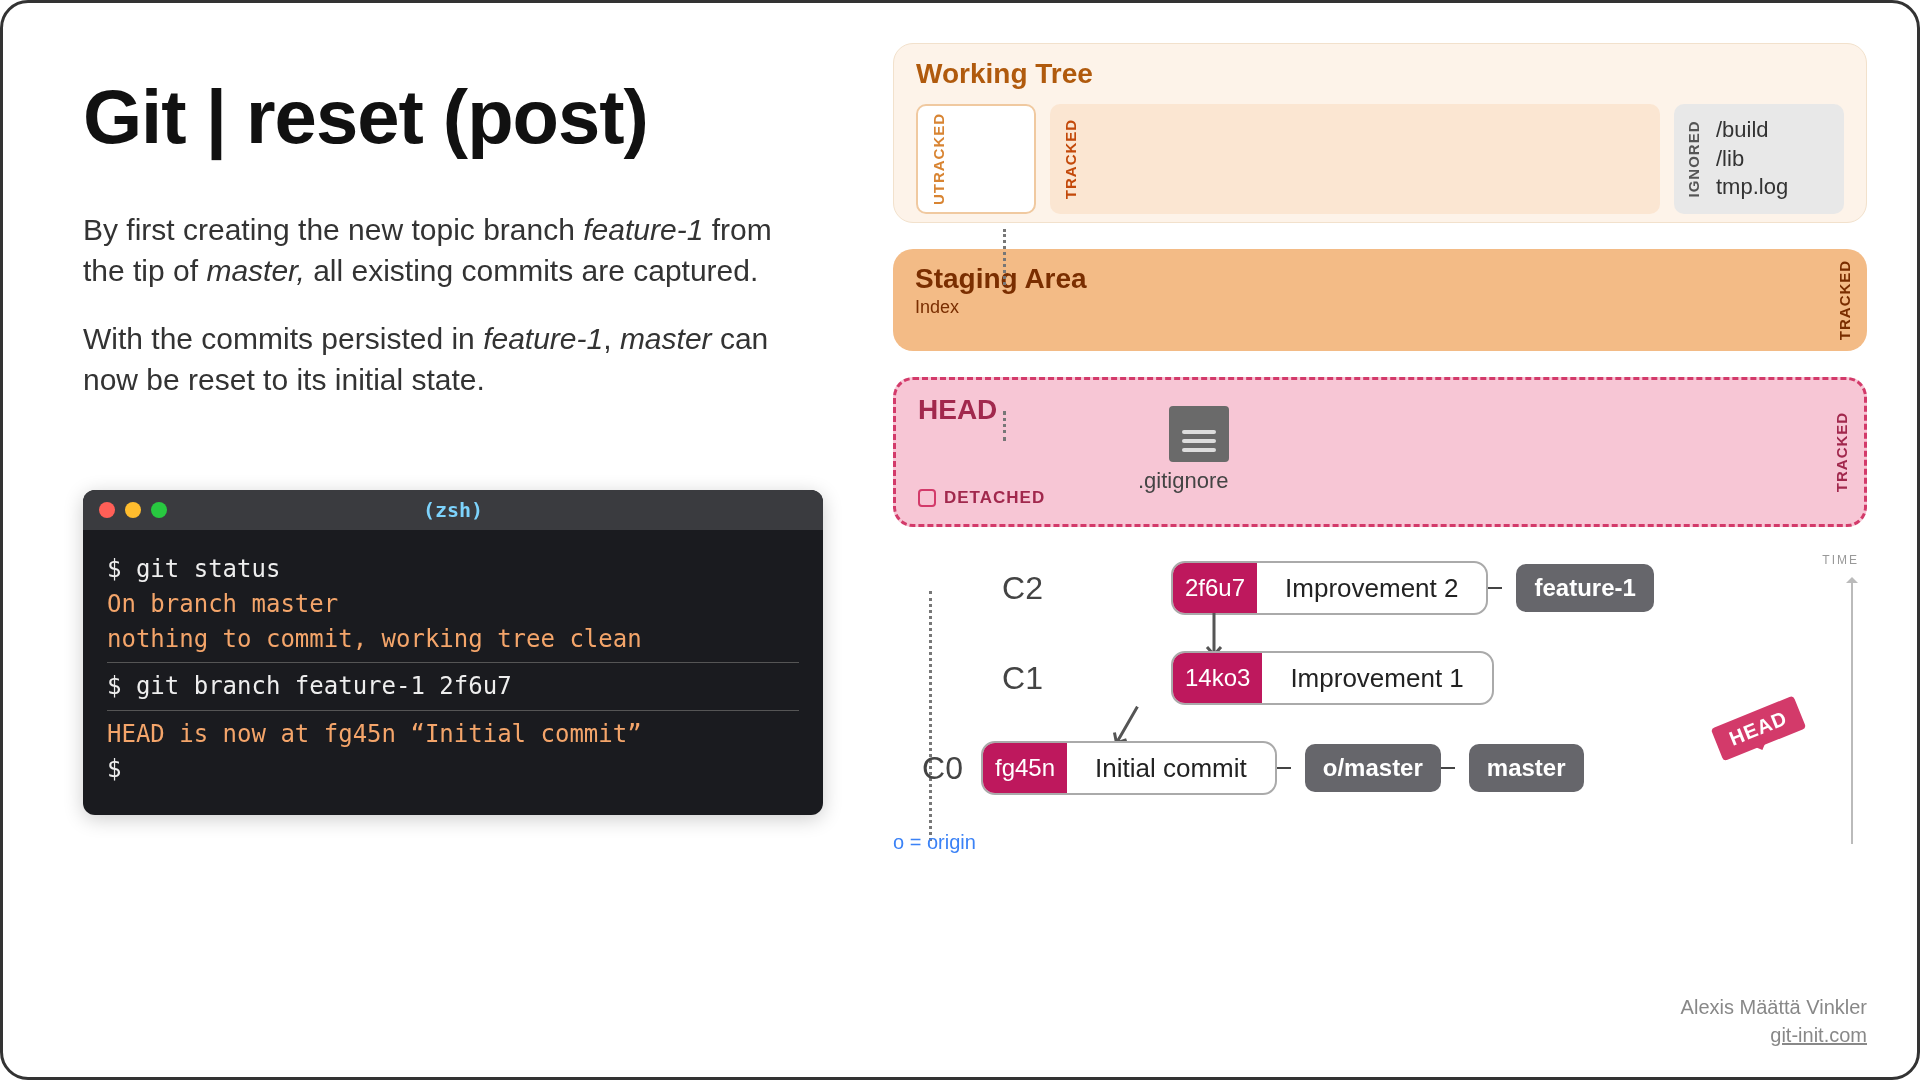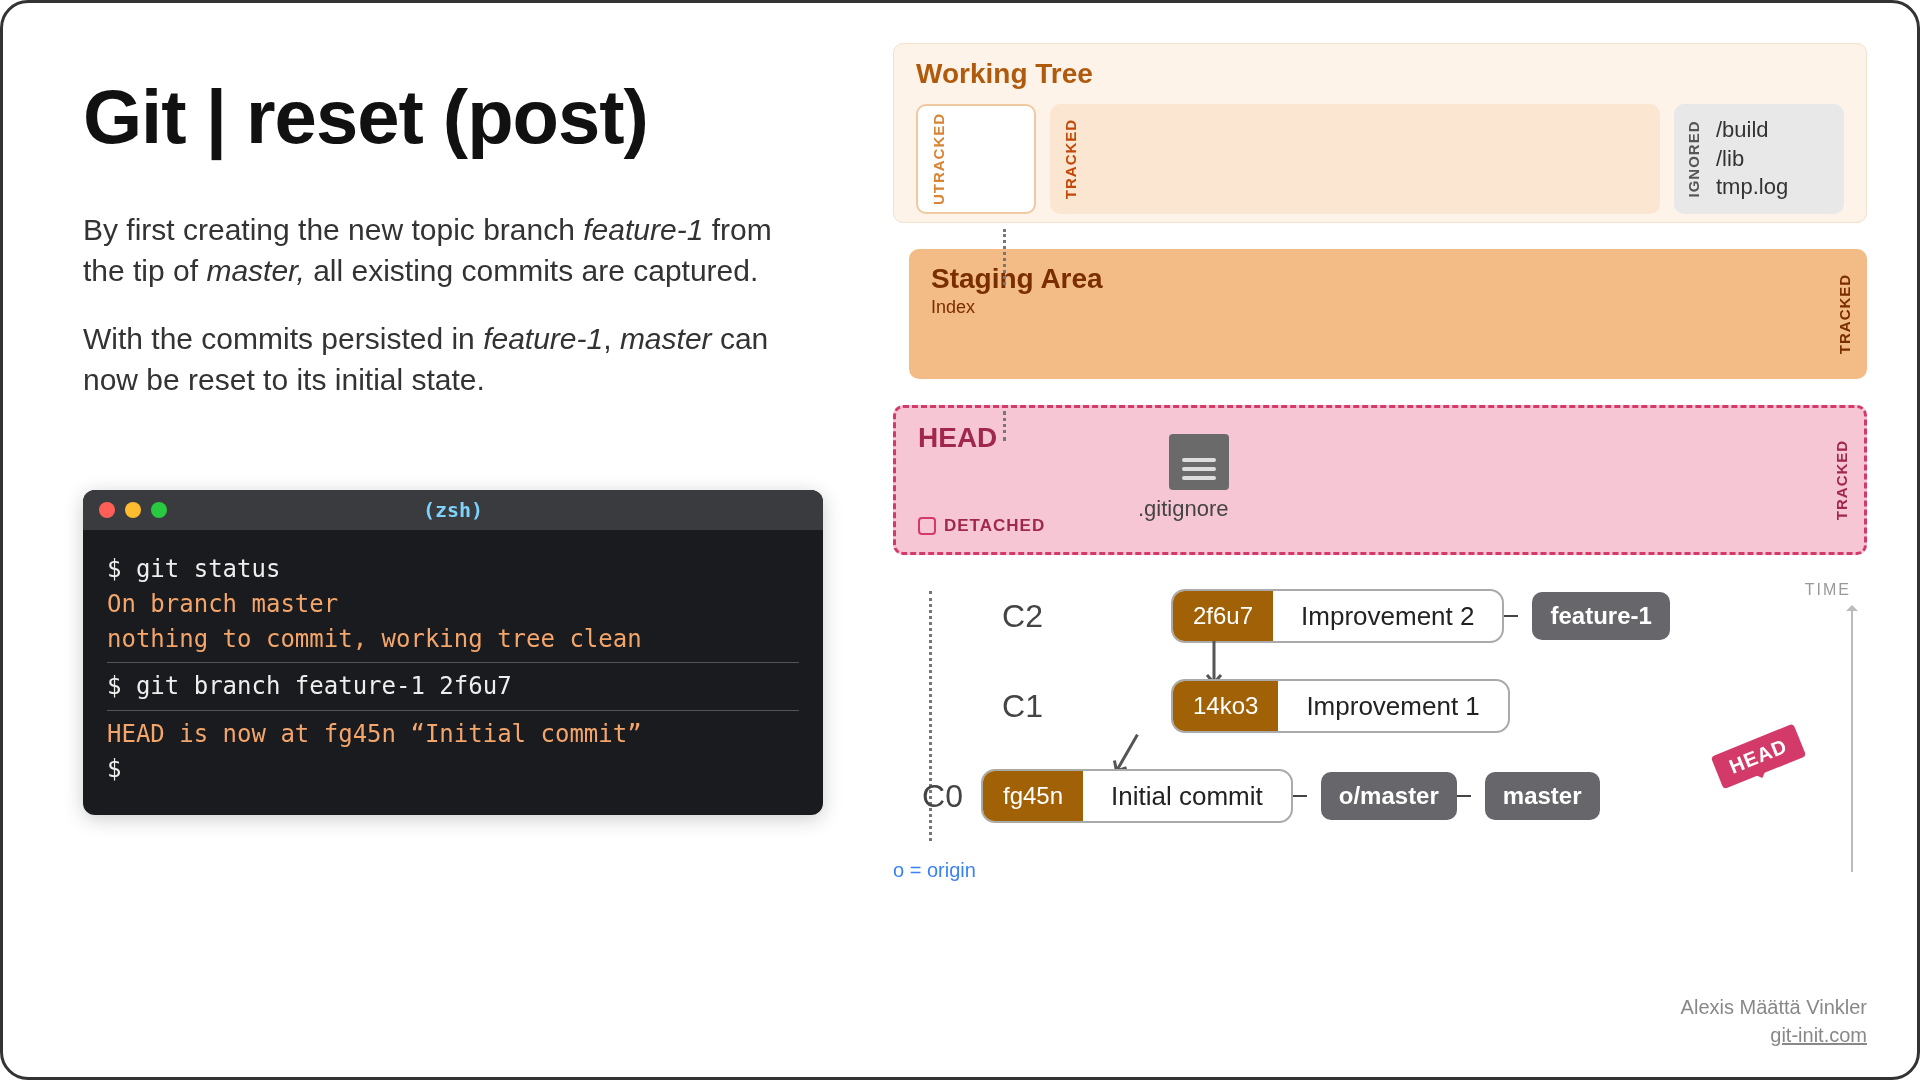--- a/index.html
+++ b/index.html
@@ -15,67 +15,67 @@
   .terminal { margin-top: 90px; width: 740px; background: #1a1b1f; border-radius: 12px; overflow: hidden; box-shadow: 0 4px 20px rgba(0,0,0,.2); }
   .term-title { background: #3a3b3f; height: 40px; display: flex; align-items: center; position: relative; }
   .dots { display: flex; gap: 10px; margin-left: 16px; }
   .dot { width: 16px; height: 16px; border-radius: 50%; }
   .dot.r { background: #ff5f57; } .dot.y { background: #febc2e; } .dot.g { background: #28c840; }
   .term-label { position: absolute; left: 0; right: 0; text-align: center; color: #7dd3fc; font-family: Menlo, monospace; font-size: 20px; font-weight: bold; }
   .term-body { padding: 22px 24px 28px; font-family: Menlo, Consolas, monospace; font-size: 24px; line-height: 1.45; color: #eee; }
   .term-body .hl { color: #f4a56a; }
   .term-body hr { border: none; border-top: 1px solid #555; margin: 6px 0; }
 
-  .zone { border-radius: 10px; padding: 14px 22px 18px; position: relative; margin-bottom: 26px; }
+  .zone { border-radius: 20px; padding: 14px 22px 18px; position: relative; margin-bottom: 26px; }
   .zone-title { font-size: 28px; font-weight: 700; }
   .zone-sub { font-size: 18px; margin-top: 2px; }
 
   .wt { background: #fdf3e9; border: 1px solid #f2e1cc; height: 180px; }
   .wt .zone-title { color: #b05a0d; }
   .wt-row { display: flex; gap: 14px; margin-top: 14px; height: 110px; }
   .wt-box { border-radius: 10px; position: relative; }
   .wt-utracked { width: 120px; background: #fff; border: 2px solid #f0c9a0; }
   .wt-tracked { flex: 1; background: #fbe6d2; }
   .wt-ignored { width: 170px; background: #e8e8e8; padding: 12px 6px 6px 42px; font-size: 22px; color: #333; line-height: 1.3; }
   .vlabel { position: absolute; left: 12px; top: 50%; transform: translateY(-50%) rotate(180deg); writing-mode: vertical-rl; font-size: 15px; font-weight: 700; letter-spacing: 1px; }
   .wt-utracked .vlabel { color: #d88432; }
   .wt-tracked  .vlabel { color: #c3490a; }
   .wt-ignored  .vlabel { color: #555; left: 10px; }
 
-  .sa { background: #f3bb86; height: 130px; margin-left: 16px; }
+  .sa { background: #f3bb86; height: 102px; }
   .sa .zone-title { color: #7a2e00; }
   .sa .zone-sub { color: #7a2e00; }
   .sa .vlabel { right: 14px; left: auto; color: #7a2e00; }
 
   .hd { background: #f7c6d5; border: 3px dashed #d33a6a; height: 150px; display: flex; align-items: center; }
   .hd .zone-title { color: #a1284d; position: absolute; top: 14px; left: 22px; }
   .hd .vlabel { right: 14px; left: auto; color: #a1284d; }
   .detached { position: absolute; bottom: 16px; left: 22px; font-size: 17px; color: #a1284d; font-weight: 600; letter-spacing: 1px; display: flex; align-items: center; gap: 8px; }
   .detached .chk { width: 18px; height: 18px; border: 2px solid #d33a6a; border-radius: 4px; display: inline-block; }
   .gitignore { display: flex; flex-direction: column; align-items: flex-end; margin-left: 220px; }
   .file-ic { width: 60px; height: 56px; background: #6a6a6a; border-radius: 4px; display: flex; flex-direction: column; justify-content: center; align-items: center; gap: 5px; padding-top: 14px; }
   .file-ic span { width: 34px; height: 4px; background: #ddd; border-radius: 2px; display: block; }
   .file-lbl { font-size: 22px; color: #444; margin-top: 6px; }
 
   .commits { position: relative; padding-top: 8px; }
   .crow { display: flex; align-items: center; margin-bottom: 36px; position: relative; }
   .clbl { width: 70px; font-size: 32px; color: #444; text-align: right; margin-right: 18px; }
   .pill { display: flex; align-items: center; border: 2px solid #aaa; border-radius: 14px; overflow: hidden; background: #fff; height: 54px; }
-  .sha { background: #a16207; color: #fff; padding: 0 20px; font-size: 24px; height: 100%; display: flex; align-items: center; }
+  .sha { background: #be185d; color: #fff; padding: 0 12px; font-size: 24px; height: 100%; display: flex; align-items: center; }
   .cmsg { padding: 0 28px; font-size: 26px; color: #222; }
   .pill.c2 { margin-left: 110px; }
   .pill.c1 { margin-left: 110px; }
   .pill.c0 { margin-left: 0; }
   .tag { background: #66666b; color: #fff; border-radius: 10px; padding: 10px 18px; font-size: 24px; font-weight: 600; margin-left: 14px; }
   .tag.om { margin-left: 14px; }
   .conn { width: 14px; height: 2px; background: #444; }
 
   .dashed-v { position: absolute; border-left: 3px dotted #777; }
 
-  .time-label { position: absolute; right: 16px; top: 0; font-size: 16px; color: #999; letter-spacing: 2px; }
+  .time-label { position: absolute; right: 8px; top: 0; font-size: 12px; color: #999; letter-spacing: 2px; }
   .time-arrow { position: absolute; right: 14px; top: 26px; bottom: 10px; width: 2px; background: #bbb; }
   .time-arrow::before { content: ""; position: absolute; top: -8px; left: -5px; border: 6px solid transparent; border-bottom-color: #bbb; }
   .origin-note { font-size: 20px; color: #3b82f6; margin-top: 8px; }
 
   .headflag { position: absolute; right: 64px; bottom: 108px; transform: rotate(-22deg); }
   .headflag .flag { background: #d33a6a; color: #fff; font-weight: 700; font-size: 20px; padding: 6px 14px; border-radius: 4px; position: relative; letter-spacing: 1px; }
   .headflag .flag::after { content: ""; position: absolute; bottom: -14px; left: 30px; border: 10px solid transparent; border-top-color: #d33a6a; }
 
   .credit { position: absolute; right: 50px; bottom: 28px; text-align: right; font-size: 20px; color: #888; line-height: 1.4; }
   .credit .site { text-decoration: underline; }

